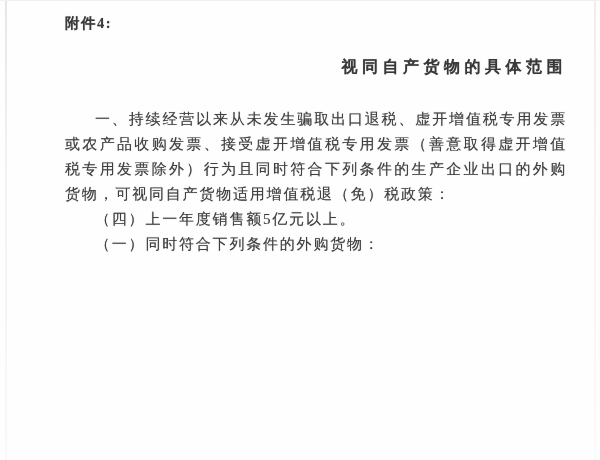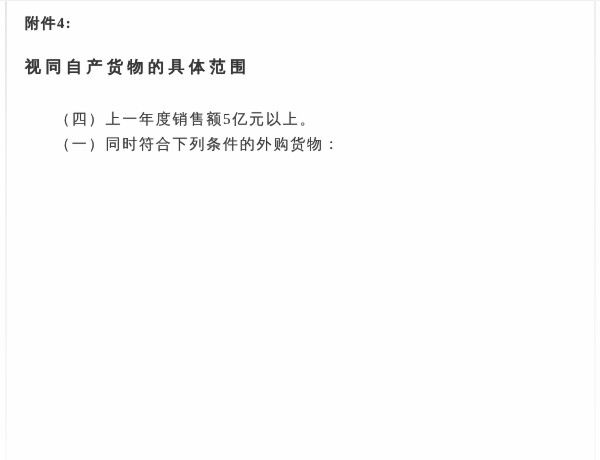--- a/index.html
+++ b/index.html
@@ -10,20 +10,21 @@
   .page {
     position: relative;
     width: 600px;
     height: 460px;
     overflow: hidden;
     background: #fefefe;
     font-family: "Liberation Serif", "DejaVu Serif", serif;
     color: #3d3d3d;
     box-sizing: border-box;
     border-top: 1px solid #f1f1f1;
+    padding-left: 40px;
   }
   
   .edge {
     position: absolute;
     top: 0;
     width: 2px;
     height: 100%;
     pointer-events: none;
   }
   .edge-left {
@@ -46,21 +47,21 @@
     font-weight: bold;
     letter-spacing: 1.5px;
     line-height: 20px;
     color: #3a3a3a;
     text-shadow: 0 0 0.7px rgba(58,58,58,0.6);
   }
   .doc-title {
     margin: 23px 0 0 0;
     font-size: 16px;
     font-weight: bold;
-    text-align: left;
+    text-align: right;
     letter-spacing: 4.5px;
     line-height: 22px;
     color: #383838;
     text-shadow: 0 0 0.7px rgba(56,56,56,0.6);
   }
   .doc-body {
     margin-top: 29px;
   }
   .para {
     margin: 0;
@@ -76,17 +77,18 @@
 </head>
 <body>
 
 <div class="page">
   <div class="edge edge-left"></div>
   <div class="edge edge-right"></div>
   <div class="content">
     <div class="attachment">附件4:</div>
     <h1 class="doc-title">视同自产货物的具体范围</h1>
     <div class="doc-body">
+        <p class="para">一、持续经营以来从未发生骗取出口退税、虚开增值税专用发票或农产品收购发票、接受虚开增值税专用发票（善意取得虚开增值税专用发票除外）行为且同时符合下列条件的生产企业出口的外购货物，可视同自产货物适用增值税退（免）税政策：</p>
         <p class="para">（四）上一年度销售额5亿元以上。</p>
         <p class="para">（一）同时符合下列条件的外购货物：</p>
       </div>
   </div>
 </div>
 
 </body></html>

